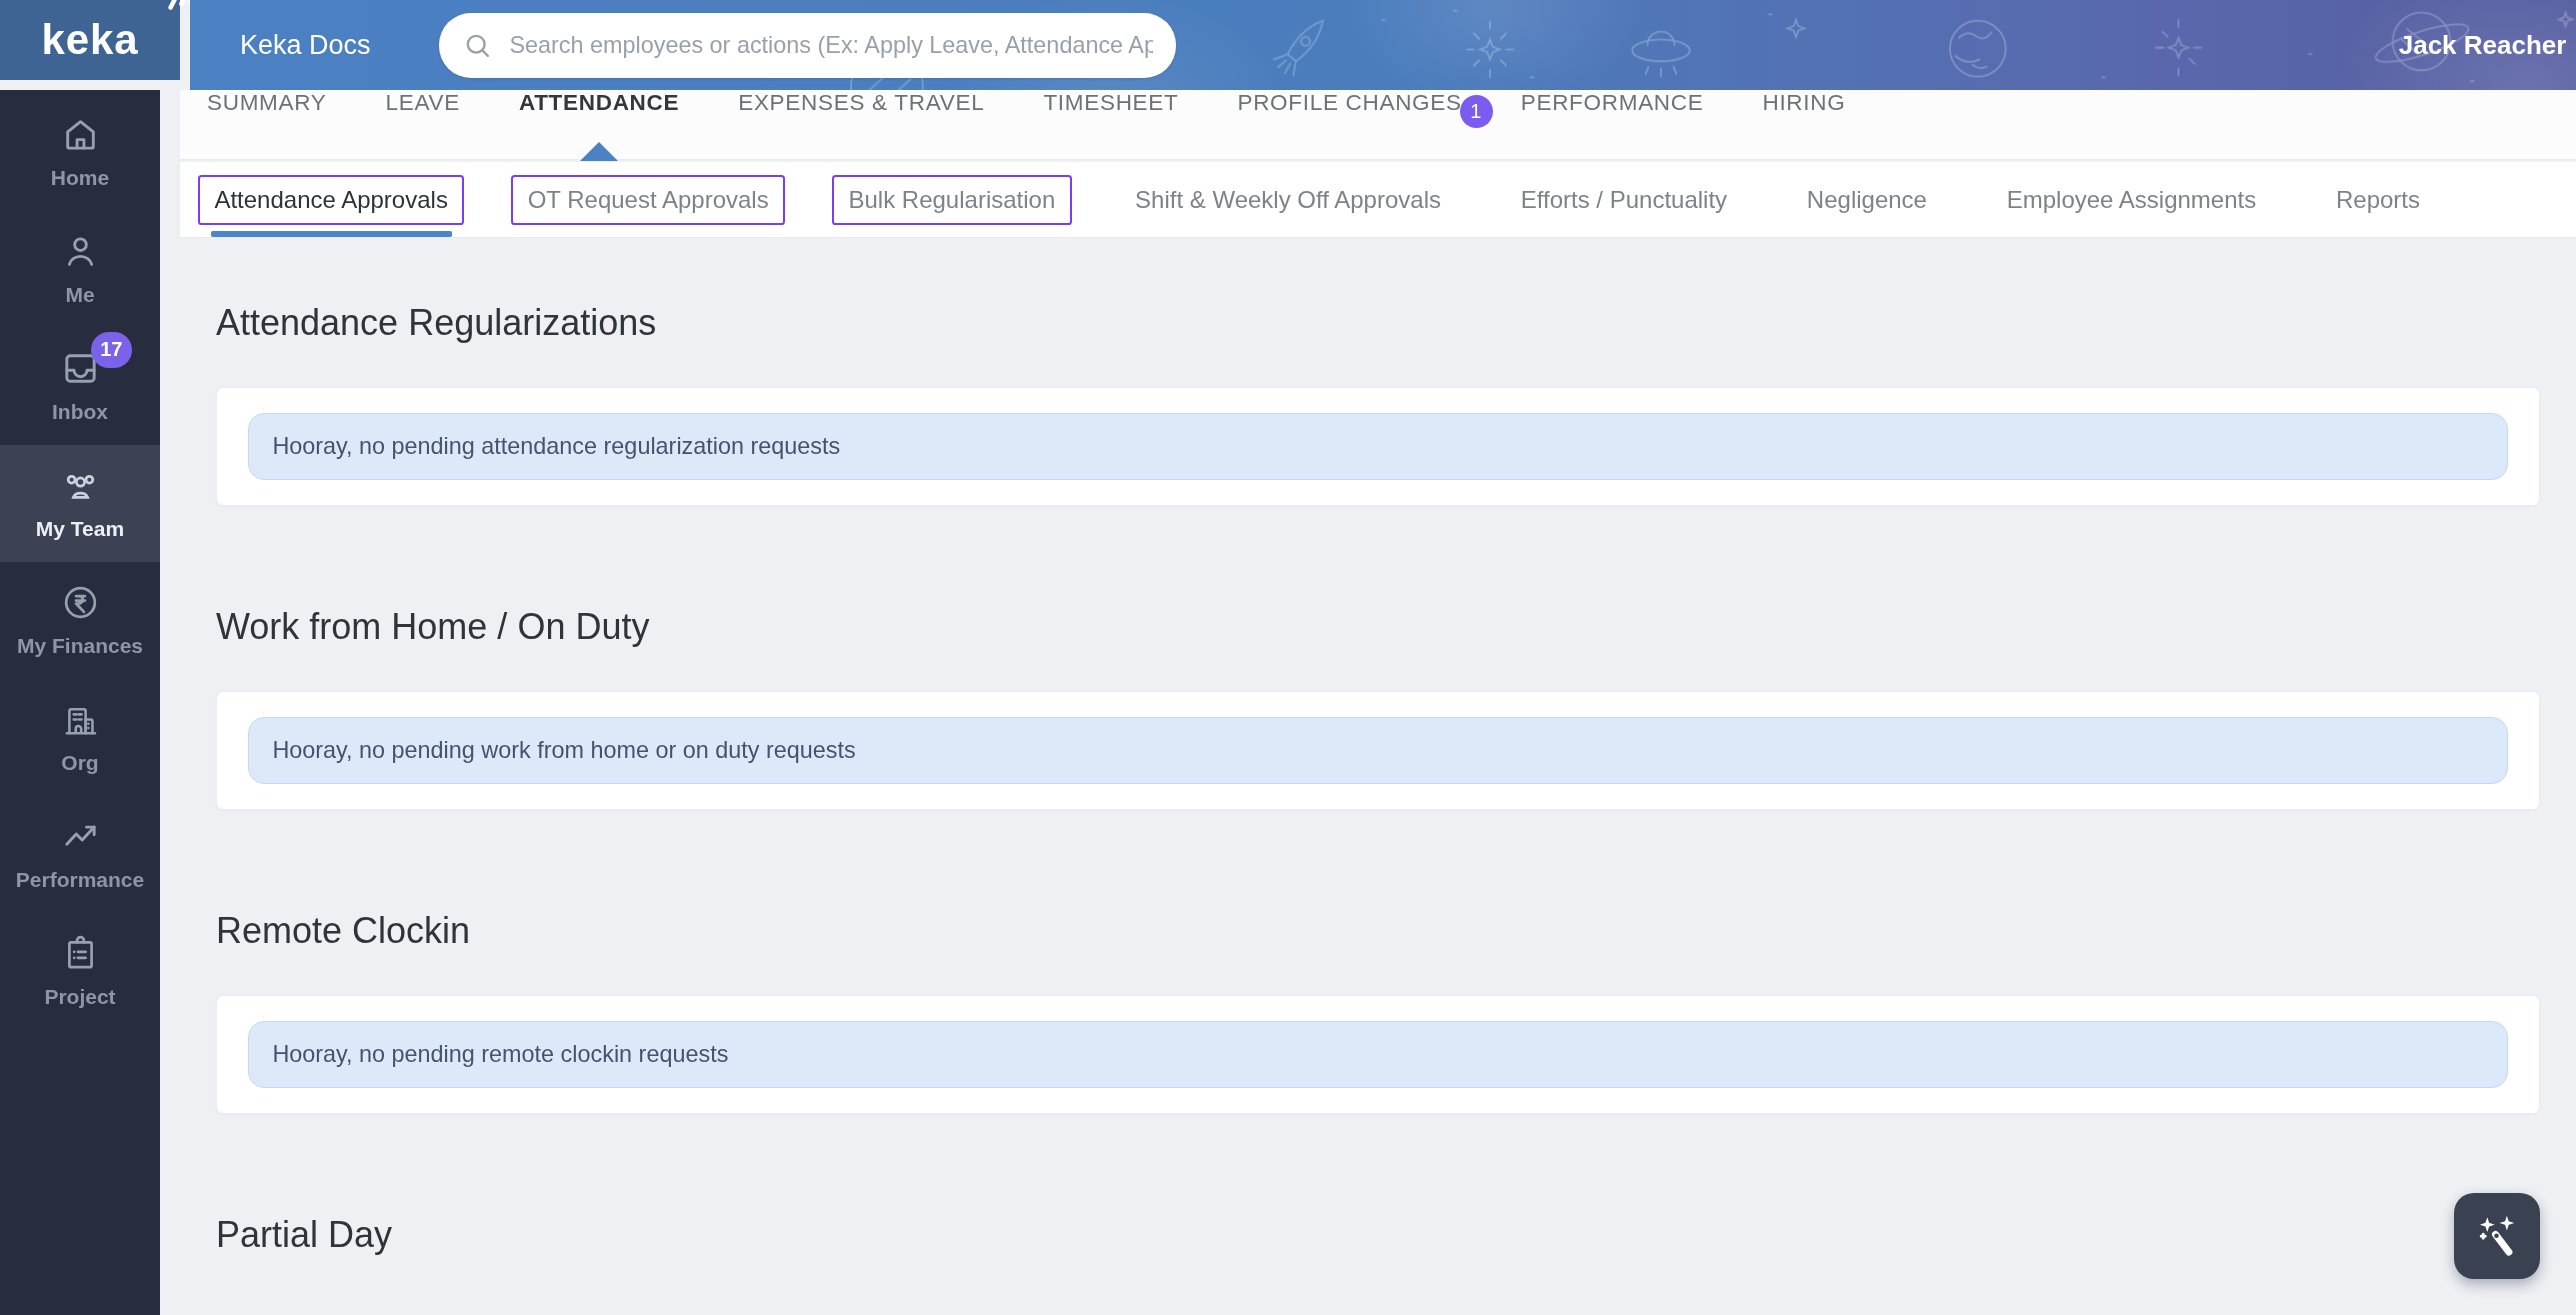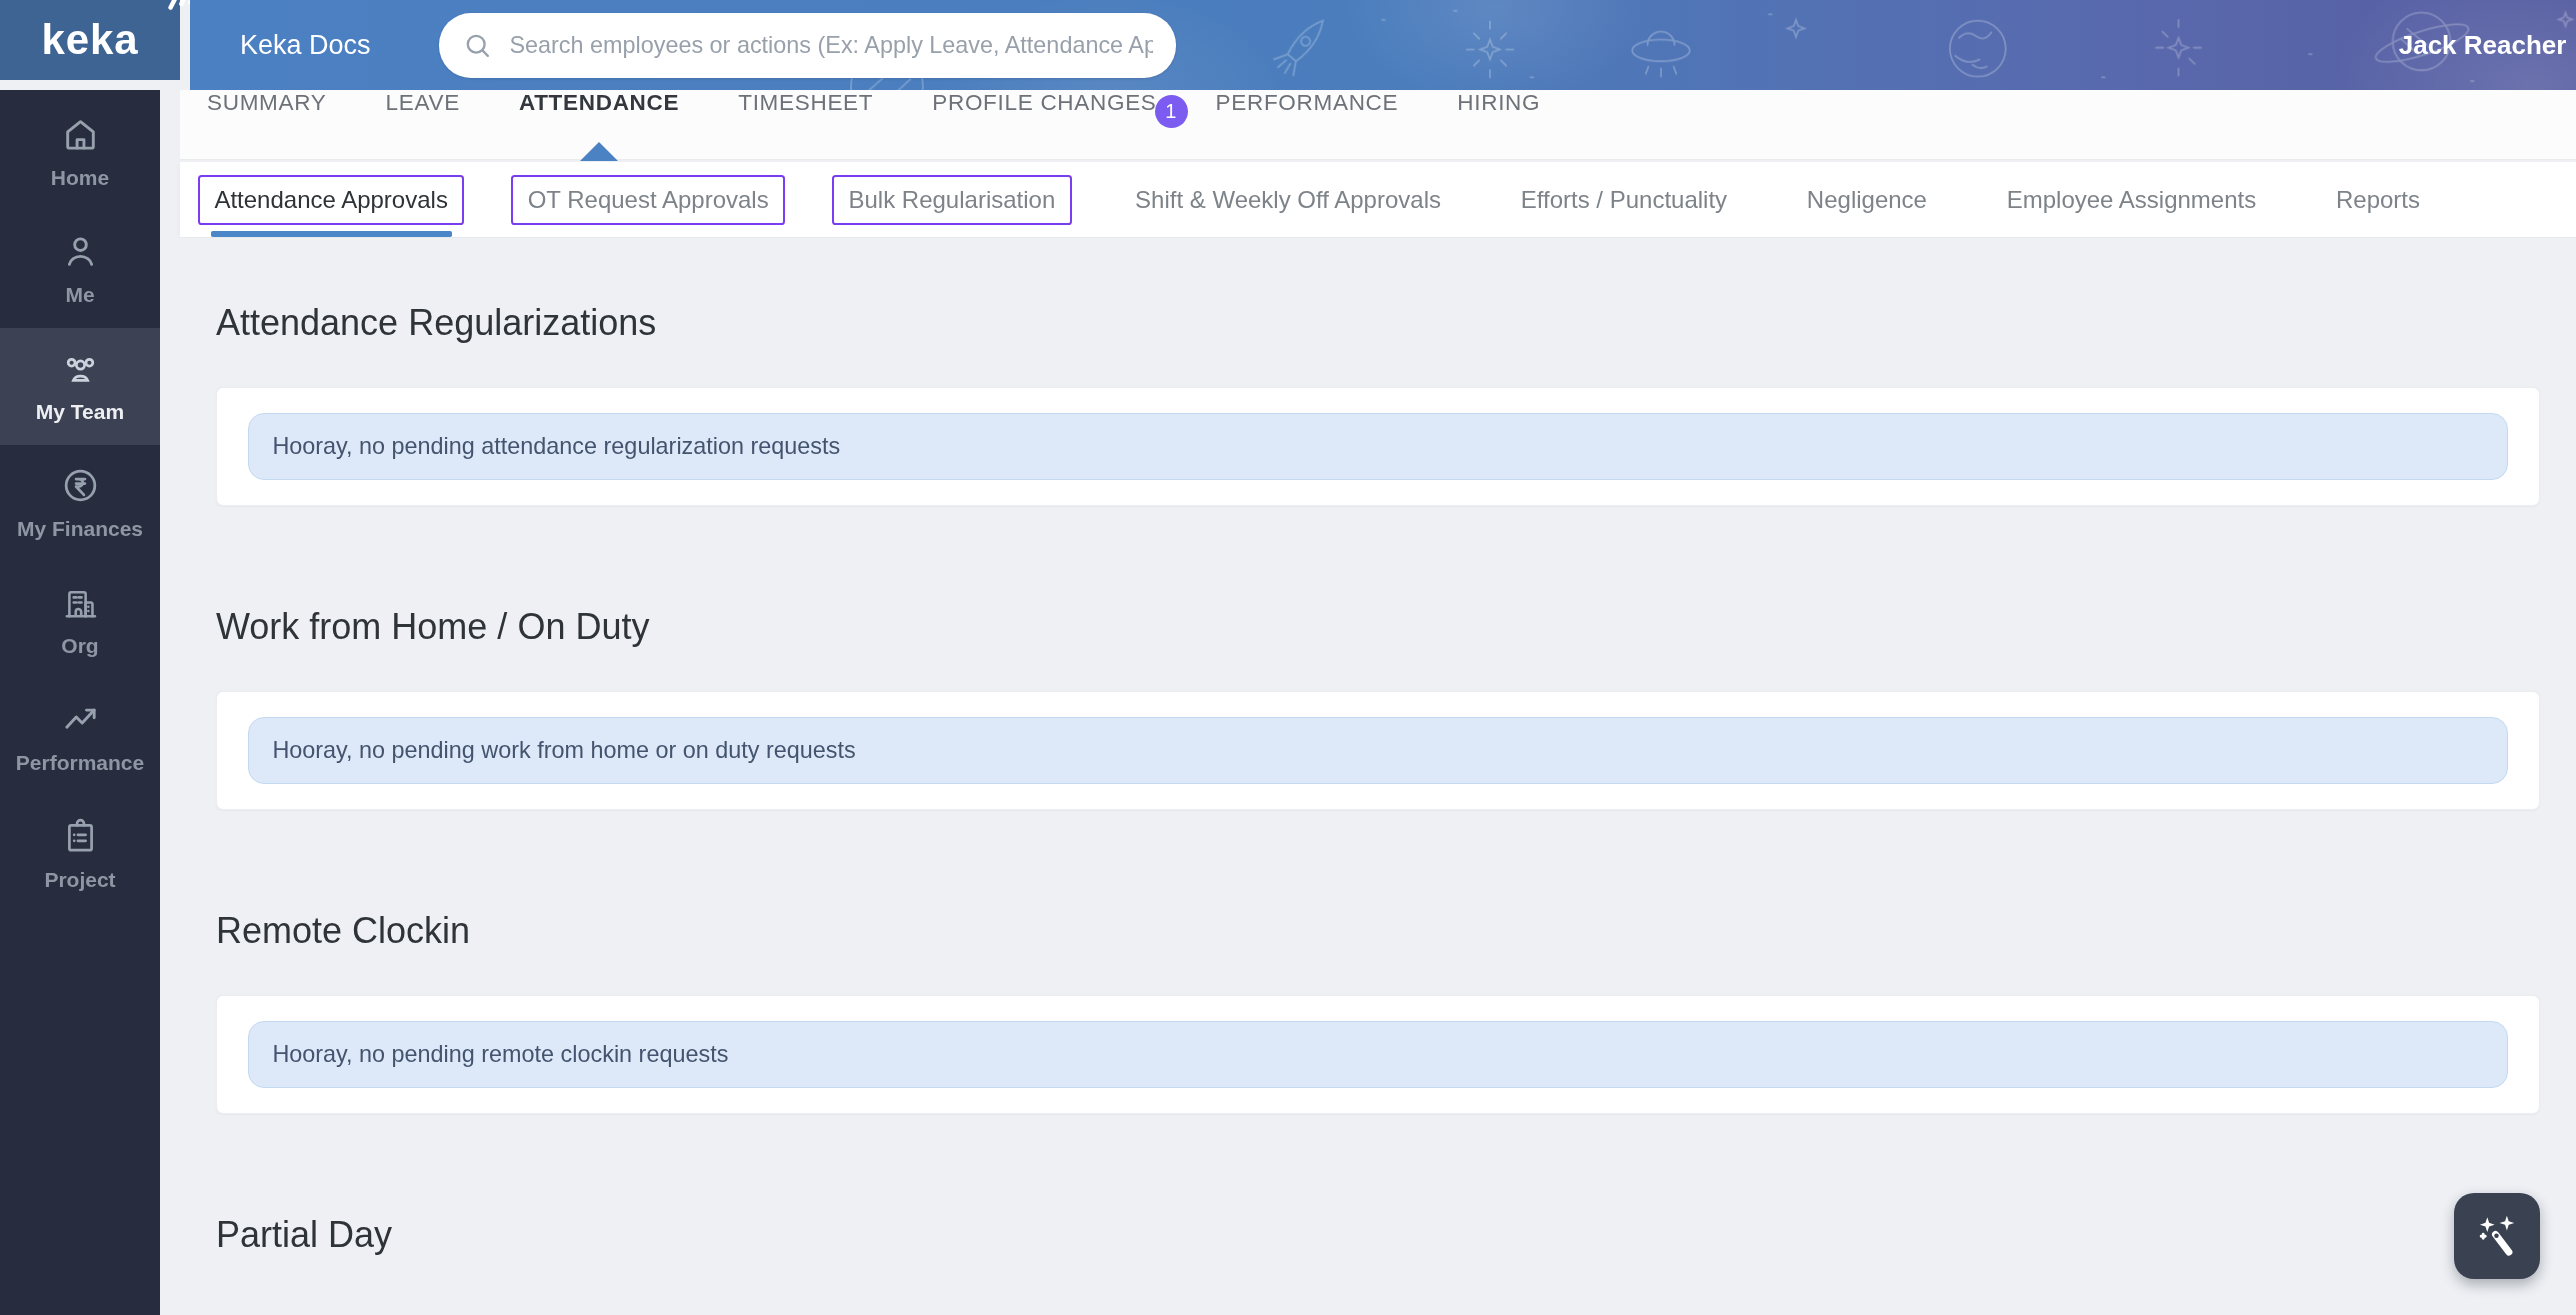--- a/index.html
+++ b/index.html
@@ -188,20 +188,32 @@
         <svg viewBox="0 0 24 24">
             <g stroke="currentColor" stroke-width="1.7" fill="none" stroke-linecap="round">
           <circle cx="12" cy="8" r="3.4"></circle>
               <path d="M5.5 19.5 a6.6 5.6 0 0 1 13 0"></path>
             </g>
           </svg>
       </span>
       <span class="side-label">Me</span>
     </div>
 
+    <div class="side-item">
+      <span class="side-icon">
+        <svg viewBox="0 0 24 24">
+            <g stroke="currentColor" stroke-width="1.7" fill="none" stroke-linecap="round" stroke-linejoin="round">
+          <path d="M4 6.5 a2 2 0 0 1 2 -2 h12 a2 2 0 0 1 2 2 V17.5 a2 2 0 0 1 -2 2 H6 a2 2 0 0 1 -2 -2 Z"></path>
+          <path d="M4 13 h4.2 a3.8 3.8 0 0 0 7.6 0 H20"></path>
+            </g>
+          </svg>
+        <span class="side-badge">17</span>
+      </span>
+      <span class="side-label">Inbox</span>
+    </div>
 
     <div class="side-item active">
       <span class="side-icon">
         <svg viewBox="0 0 24 24">
             <g stroke="currentColor" stroke-width="1.6" fill="none" stroke-linecap="round">
           <circle cx="6.8" cy="8.6" r="2"></circle>
               <circle cx="17.2" cy="8.6" r="2"></circle>
               <circle cx="12" cy="10" r="2.4"></circle>
           <path d="M7.8 19 a4.4 3.6 0 0 1 8.4 0 Z"></path>
             </g>
@@ -264,20 +276,23 @@
 
   <div class="nav-row">
     <div class="tab">
         <span>SUMMARY</span>
       </div>
     <div class="tab">
         <span>LEAVE</span>
       </div>
     <div class="tab active">
         <span>ATTENDANCE</span>
+      </div>
+    <div class="tab">
+        <span>EXPENSES &amp; TRAVEL</span>
       </div>
     <div class="tab">
         <span>TIMESHEET</span>
       </div>
     <div class="tab">
       <span>PROFILE CHANGES</span>
       <span class="tab-badge">1</span>
     </div>
     <div class="tab">
         <span>PERFORMANCE</span>

